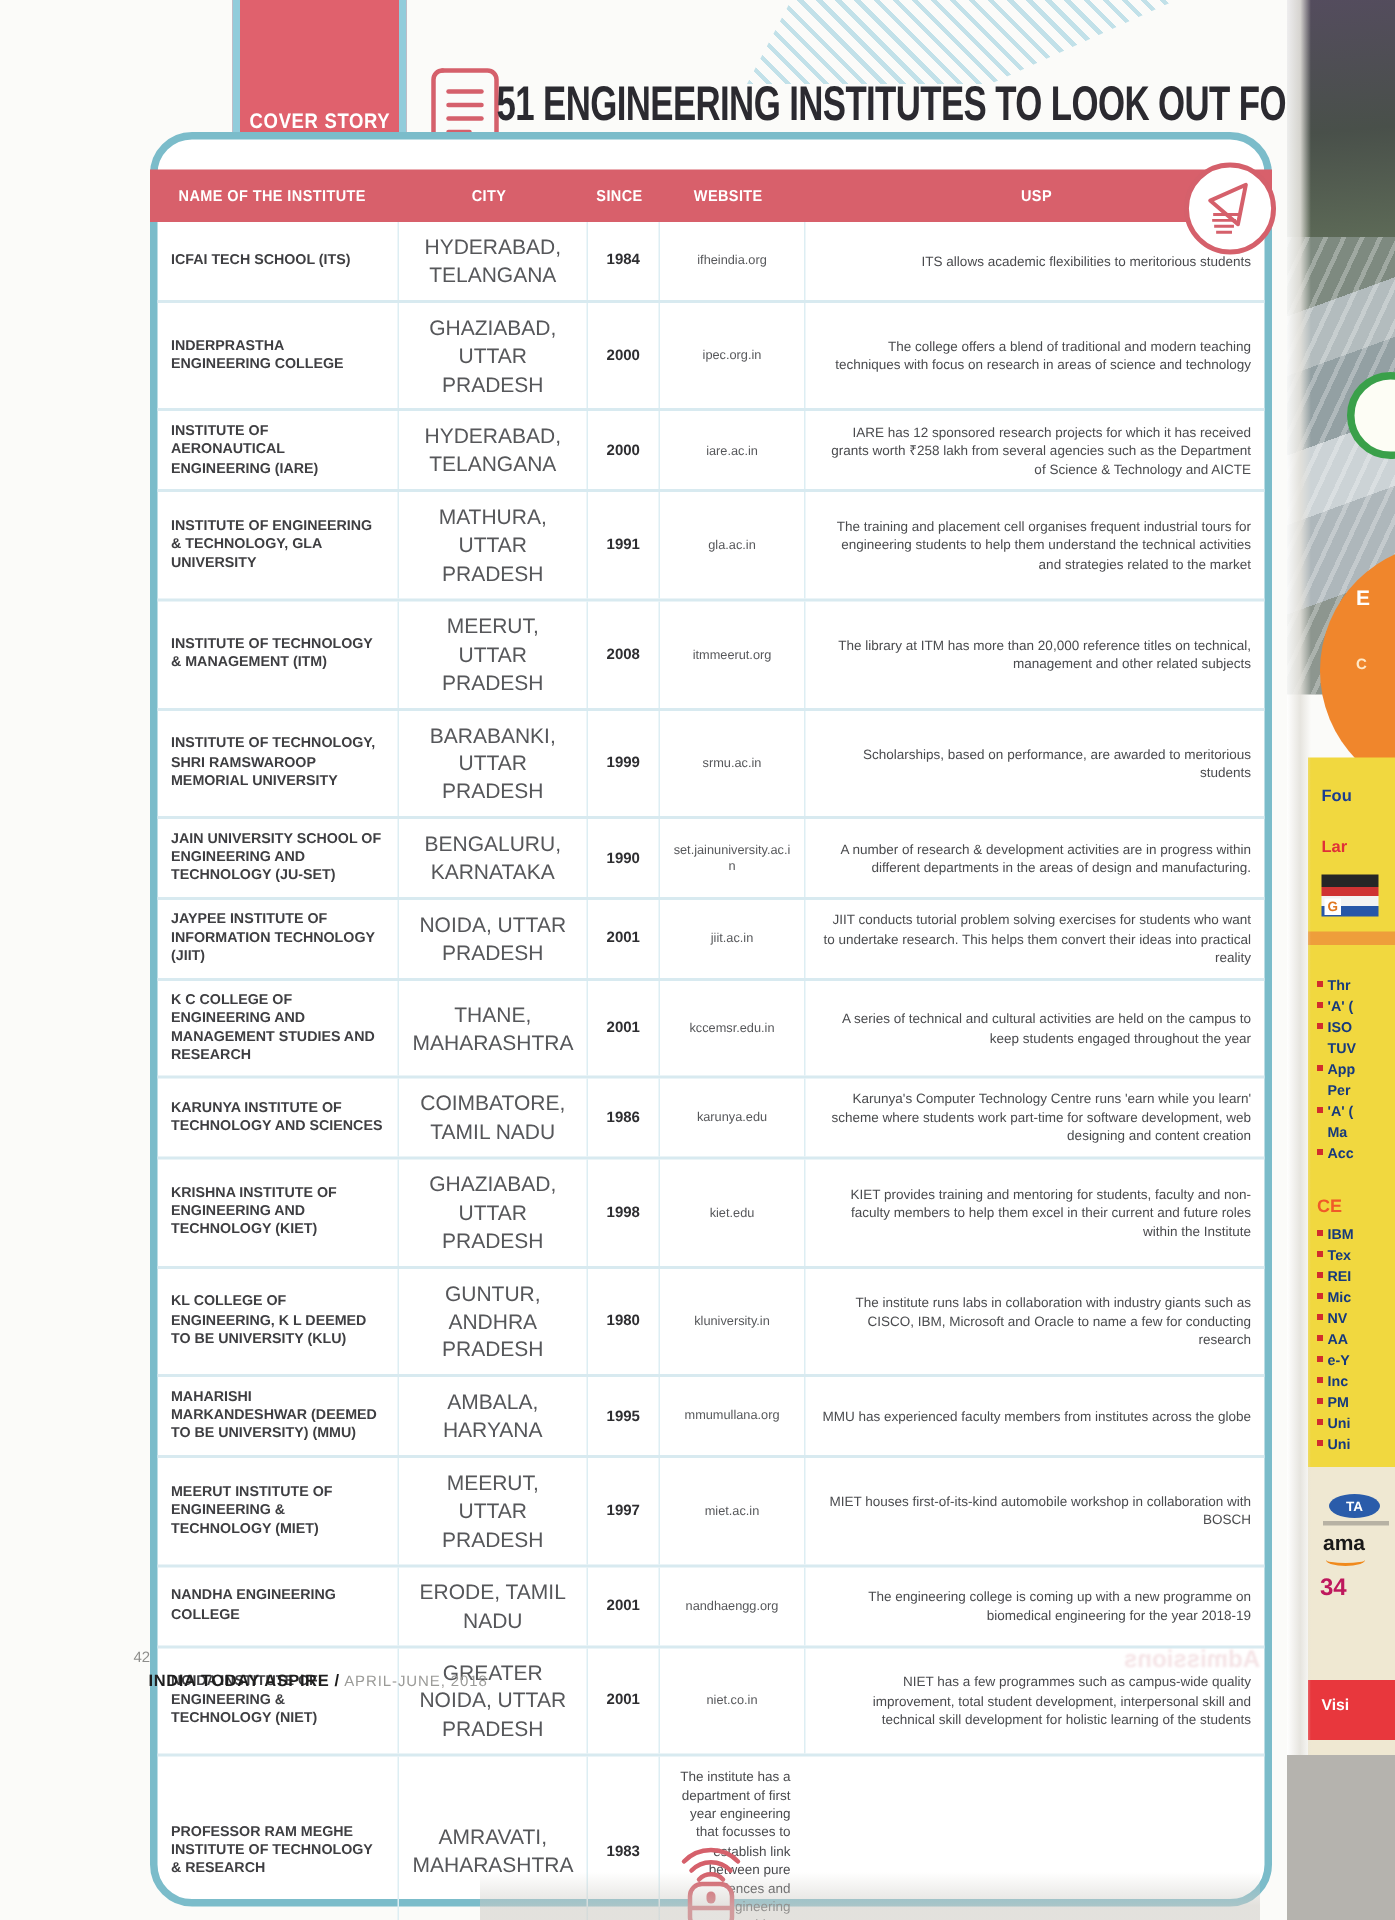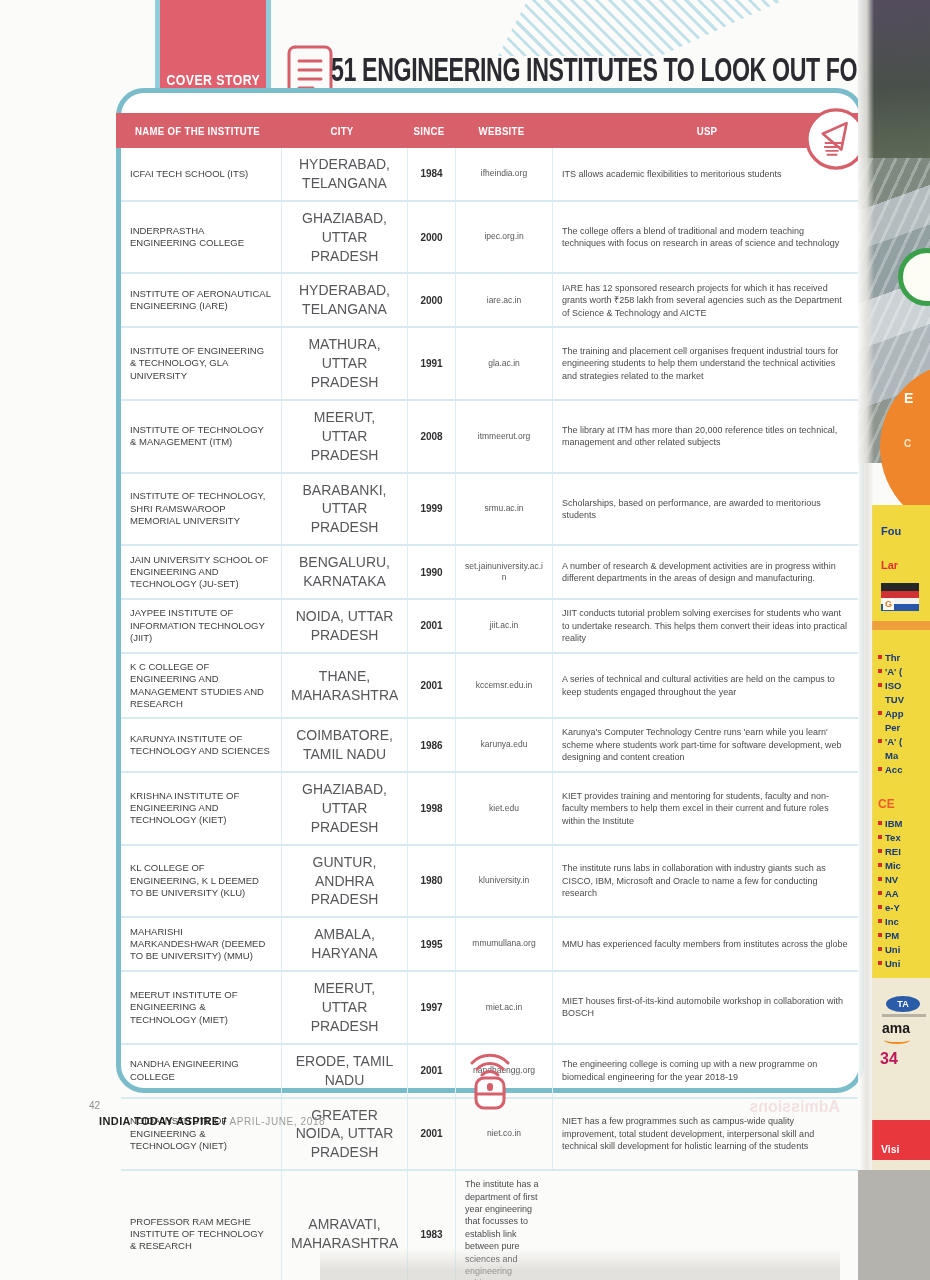--- a/index.html
+++ b/index.html
@@ -15,36 +15,36 @@
     background:#e0616d; border:5px solid #92ccdb; border-top:none;
     display:flex; align-items:flex-end; justify-content:center; }
   .cover-box span { color:#fff; font-weight:bold; font-size:14px; letter-spacing:.5px;
     transform:scaleX(.88); margin-bottom:9px; white-space:nowrap; }
   .scroll-icon { position:absolute; left:284px; top:44px; width:50px; height:64px; }
   .page-title { position:absolute; left:331px; top:52px; width:660px;
     font-size:29px; font-weight:bold; color:#2b2a30; letter-spacing:-.5px;
     transform:scaleX(.8) scaleY(1.12); transform-origin:left top; white-space:nowrap; }
 
   
-  .frame { position:absolute; left:100px; top:88px; width:748px; height:1005px;
-    border:5px solid #7bbcca; border-radius:28px; background:#fff;margin-left:16px; }
+  .frame { position:absolute; left:100px; top:88px; width:748px; height:1183px;
+    border:5px solid #7bbcca; border-radius:28px; background:#fff; }
   .thead { position:absolute; left:-5px; top:20px; width:748px; height:35px; background:#d8606b;
     display:grid; grid-template-columns:163px 126px 48px 97px 1fr; align-items:center; }
   .thead .hcell { color:#fff; font-weight:bold; font-size:10.5px; text-align:center;
     letter-spacing:.3px; transform:scaleX(.92); }
   .tbody { position:absolute; left:0; top:55px; width:738px; }
   .row { display:grid; grid-template-columns:160px 126px 48px 97px 1fr; border-top:2px solid #d8eaf0; }
   .row:first-child { border-top:none; }
   .cell { padding:7px 9px; border-left:1.5px solid #ddeef3; display:flex; flex-direction:column; justify-content:center; }
   .cell:first-child { border-left:none; }
-  .cell.name { font-weight:normal; color:#3e3e41; font-size:9.5px; line-height:1.3; text-align:left; }
+  .cell.name { font-weight:bold; color:#3e3e41; font-size:9.5px; line-height:1.3; text-align:left; }
   .cell.city { color:#56575a; font-size:14px; line-height:1.35; text-align:center; }
   .cell.since { font-weight:bold; color:#2e2e31; font-size:10px; text-align:center; }
   .cell.website { color:#56575a; font-size:8.5px; line-height:1.35; text-align:center; word-break:break-all; }
-  .cell.usp { color:#4a4b4e; font-size:9px; line-height:1.38; text-align:left; }
+  .cell.usp { color:#4a4b4e; font-size:9px; line-height:1.38; text-align:right; }
 
   .pencil-circle { position:absolute; right:-10px; top:13px; width:66px; height:66px; }
   .mouse-icon { position:absolute; left:50%; bottom:-22px; transform:translateX(-50%); width:46px; height:62px; }
 
   
   .pageno { position:absolute; left:89px; top:1100px; font-size:10px; color:#8d8d8b; }
   .footer { position:absolute; left:99px; top:1115px; font-size:11px; color:#1e1e1e; white-space:nowrap; }
   .footer .brand { font-weight:bold; letter-spacing:.4px; }
   .footer .date { color:#9b9b98; font-size:10px; letter-spacing:.6px; }
   .ghost { position:absolute; left:300px; top:1098px; width:540px; font-size:16px; font-weight:bold;
@@ -87,21 +87,21 @@
   .ap-sechead { position:absolute; left:6px; top:292px; color:#f05a28; font-weight:bold; font-size:12px; }
   .ap-cream { position:absolute; left:14px; top:978px; width:58px; height:192px; background:#efe8d2; }
   .ap-tata { position:absolute; left:14px; top:18px; width:34px; height:16px; background:#2a5caa;
     border-radius:50%; color:#fff; font-weight:bold; font-size:9px; text-align:center; line-height:16px; }
   .ap-tata-sub { position:absolute; left:10px; top:36px; width:44px; height:3px; background:#b7b2a4; }
   .ap-amazon { position:absolute; left:10px; top:42px; color:#181818; font-weight:bold; font-size:14px; }
   .ap-amazon::after { content:""; position:absolute; left:2px; top:16px; width:26px; height:6px;
     border:2px solid #f08a1d; border-top:none; border-left:none; border-right:none; border-radius:50%; }
   .ap-number { position:absolute; left:8px; top:72px; color:#be185d; font-weight:bold; font-size:16px; }
   .ap-redbox { position:absolute; left:0px; top:142px; width:58px; height:40px; background:#e8373d;
-    padding:22px 0 0 9px; line-height:14px; }
+    padding:10px 0 0 9px; line-height:14px; }
   .ap-redbox .v { color:#fff; font-weight:bold; font-size:10.5px; display:block; }
   .ap-redbox .e { color:#ffd94a; font-weight:bold; font-size:10.5px; display:block;margin-top:28px; }
   .ap-gray { position:absolute; left:0; top:1170px; width:72px; height:110px; background:#b5b3ae; }
 
   svg .st { stroke:#d5606b; fill:none; stroke-width:6; stroke-linecap:round; stroke-linejoin:round; }
 </style>
 </head>
 <body>
 
 <div id="canvas">

